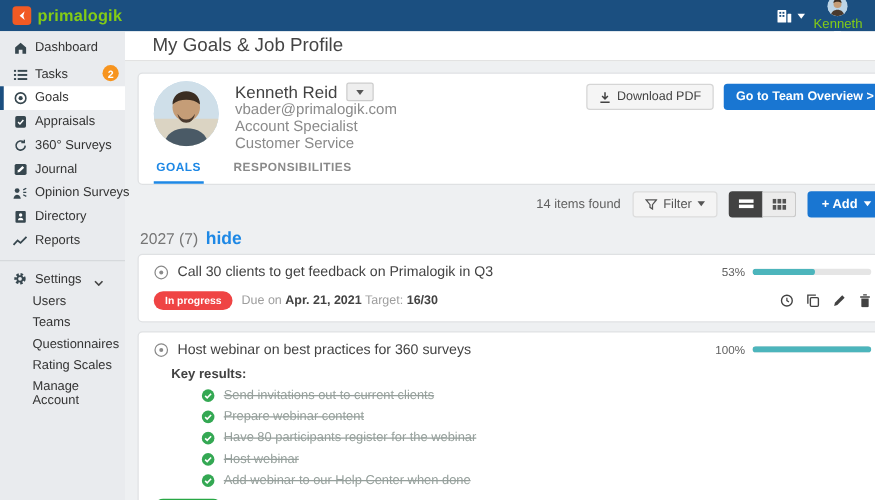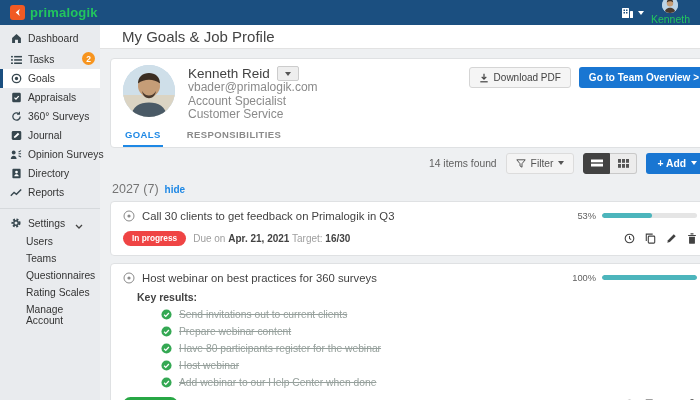--- a/index.html
+++ b/index.html
@@ -3,21 +3,21 @@
 <meta charset="utf-8">
 <style>
   * { box-sizing: border-box; }
   html,body { margin:0; padding:0; }
   body {
     width:700px; height:400px; overflow:hidden;
     font-family:"Liberation Sans", sans-serif;
     background:#eef0f2; color:#424242;
   }
   
-  .topbar { height:25px; background:#1b4f80; display:flex; align-items:center; padding:0 10px; color:#22c55e; }
+  .topbar { height:25px; background:#1b4f80; display:flex; align-items:center; padding:0 10px; color:#84cc16; }
   .brand { display:flex; align-items:center; gap:5px; cursor:pointer; }
   .logo-sq { width:15px; height:15px; background:#f15a24; border-radius:3px; display:flex; align-items:center; justify-content:center; }
   .brand-name { font-size:13px; font-weight:bold; letter-spacing:0.2px; }
   .top-right { margin-left:auto; display:flex; align-items:center; gap:7px; }
   .caret-w { width:0; height:0; border-left:3.5px solid transparent; border-right:3.5px solid transparent; border-top:4px solid #fff; }
   .org-btn { display:flex; align-items:center; gap:4px; cursor:pointer; }
   .user-btn { display:flex; align-items:center; gap:0; cursor:pointer;flex-direction:column; }
   .avatar-sm { width:16px; height:16px; border-radius:50%; overflow:hidden; background:#bcd4e6; }
   .user-name { font-size:10.5px; }
   
@@ -58,21 +58,21 @@
   .btn-filter { background:#f4f4f4; border:1px solid #dcdcdc; border-radius:3px; padding:3px 9px; display:flex; align-items:center; gap:5px; font-size:10.3px; color:#555; cursor:pointer; height:21px; }
   .view-toggle { display:flex; }
   .vt-btn { width:27px; height:21px; display:flex; align-items:center; justify-content:center; border:1px solid #c9c9c9; background:#ececec; cursor:pointer; }
   .vt-btn:first-child { border-radius:3px 0 0 3px; }
   .vt-btn:last-child { border-radius:0 3px 3px 0; border-left:none; }
   .vt-btn.active { background:#424242; border-color:#424242; }
   .btn-add { background:#1976d2; border:none; border-radius:3px; color:#fff; padding:3px 11px; font-size:10.3px; font-weight:bold; display:flex; align-items:center; gap:5px; cursor:pointer; height:21px; }
   
   .section-row { display:flex; align-items:baseline; gap:6px; margin:3px 2px 5px 2px; }
   .year-label { font-size:12.5px; color:#757575; }
-  .hide-link { font-size:10px; color:#1e88e5; font-weight:bold; cursor:pointer; }
+  .hide-link { font-size:14px; color:#1e88e5; font-weight:bold; cursor:pointer; }
   
   .goal-card { margin-bottom:7px; padding:8px 12px 9px 12px; }
   .g-title-row { display:flex; align-items:center; gap:7px; }
   .g-title { font-size:11.3px; color:#424242; }
   .g-progress { margin-left:auto; display:flex; align-items:center; gap:6px; }
   .pct { font-size:9.3px; color:#616161; }
   .bar { width:95px; height:5px; background:#e5e5e5; border-radius:3px; overflow:hidden; }
   .fill { display:block; height:100%; background:#4cb5bc; border-radius:3px; }
   .status-row { display:flex; align-items:center; gap:7px; margin-top:9px; }
   .badge { color:#fff; font-size:8.3px; font-weight:bold; padding:2.5px 9px; border-radius:9px; white-space:nowrap; }

